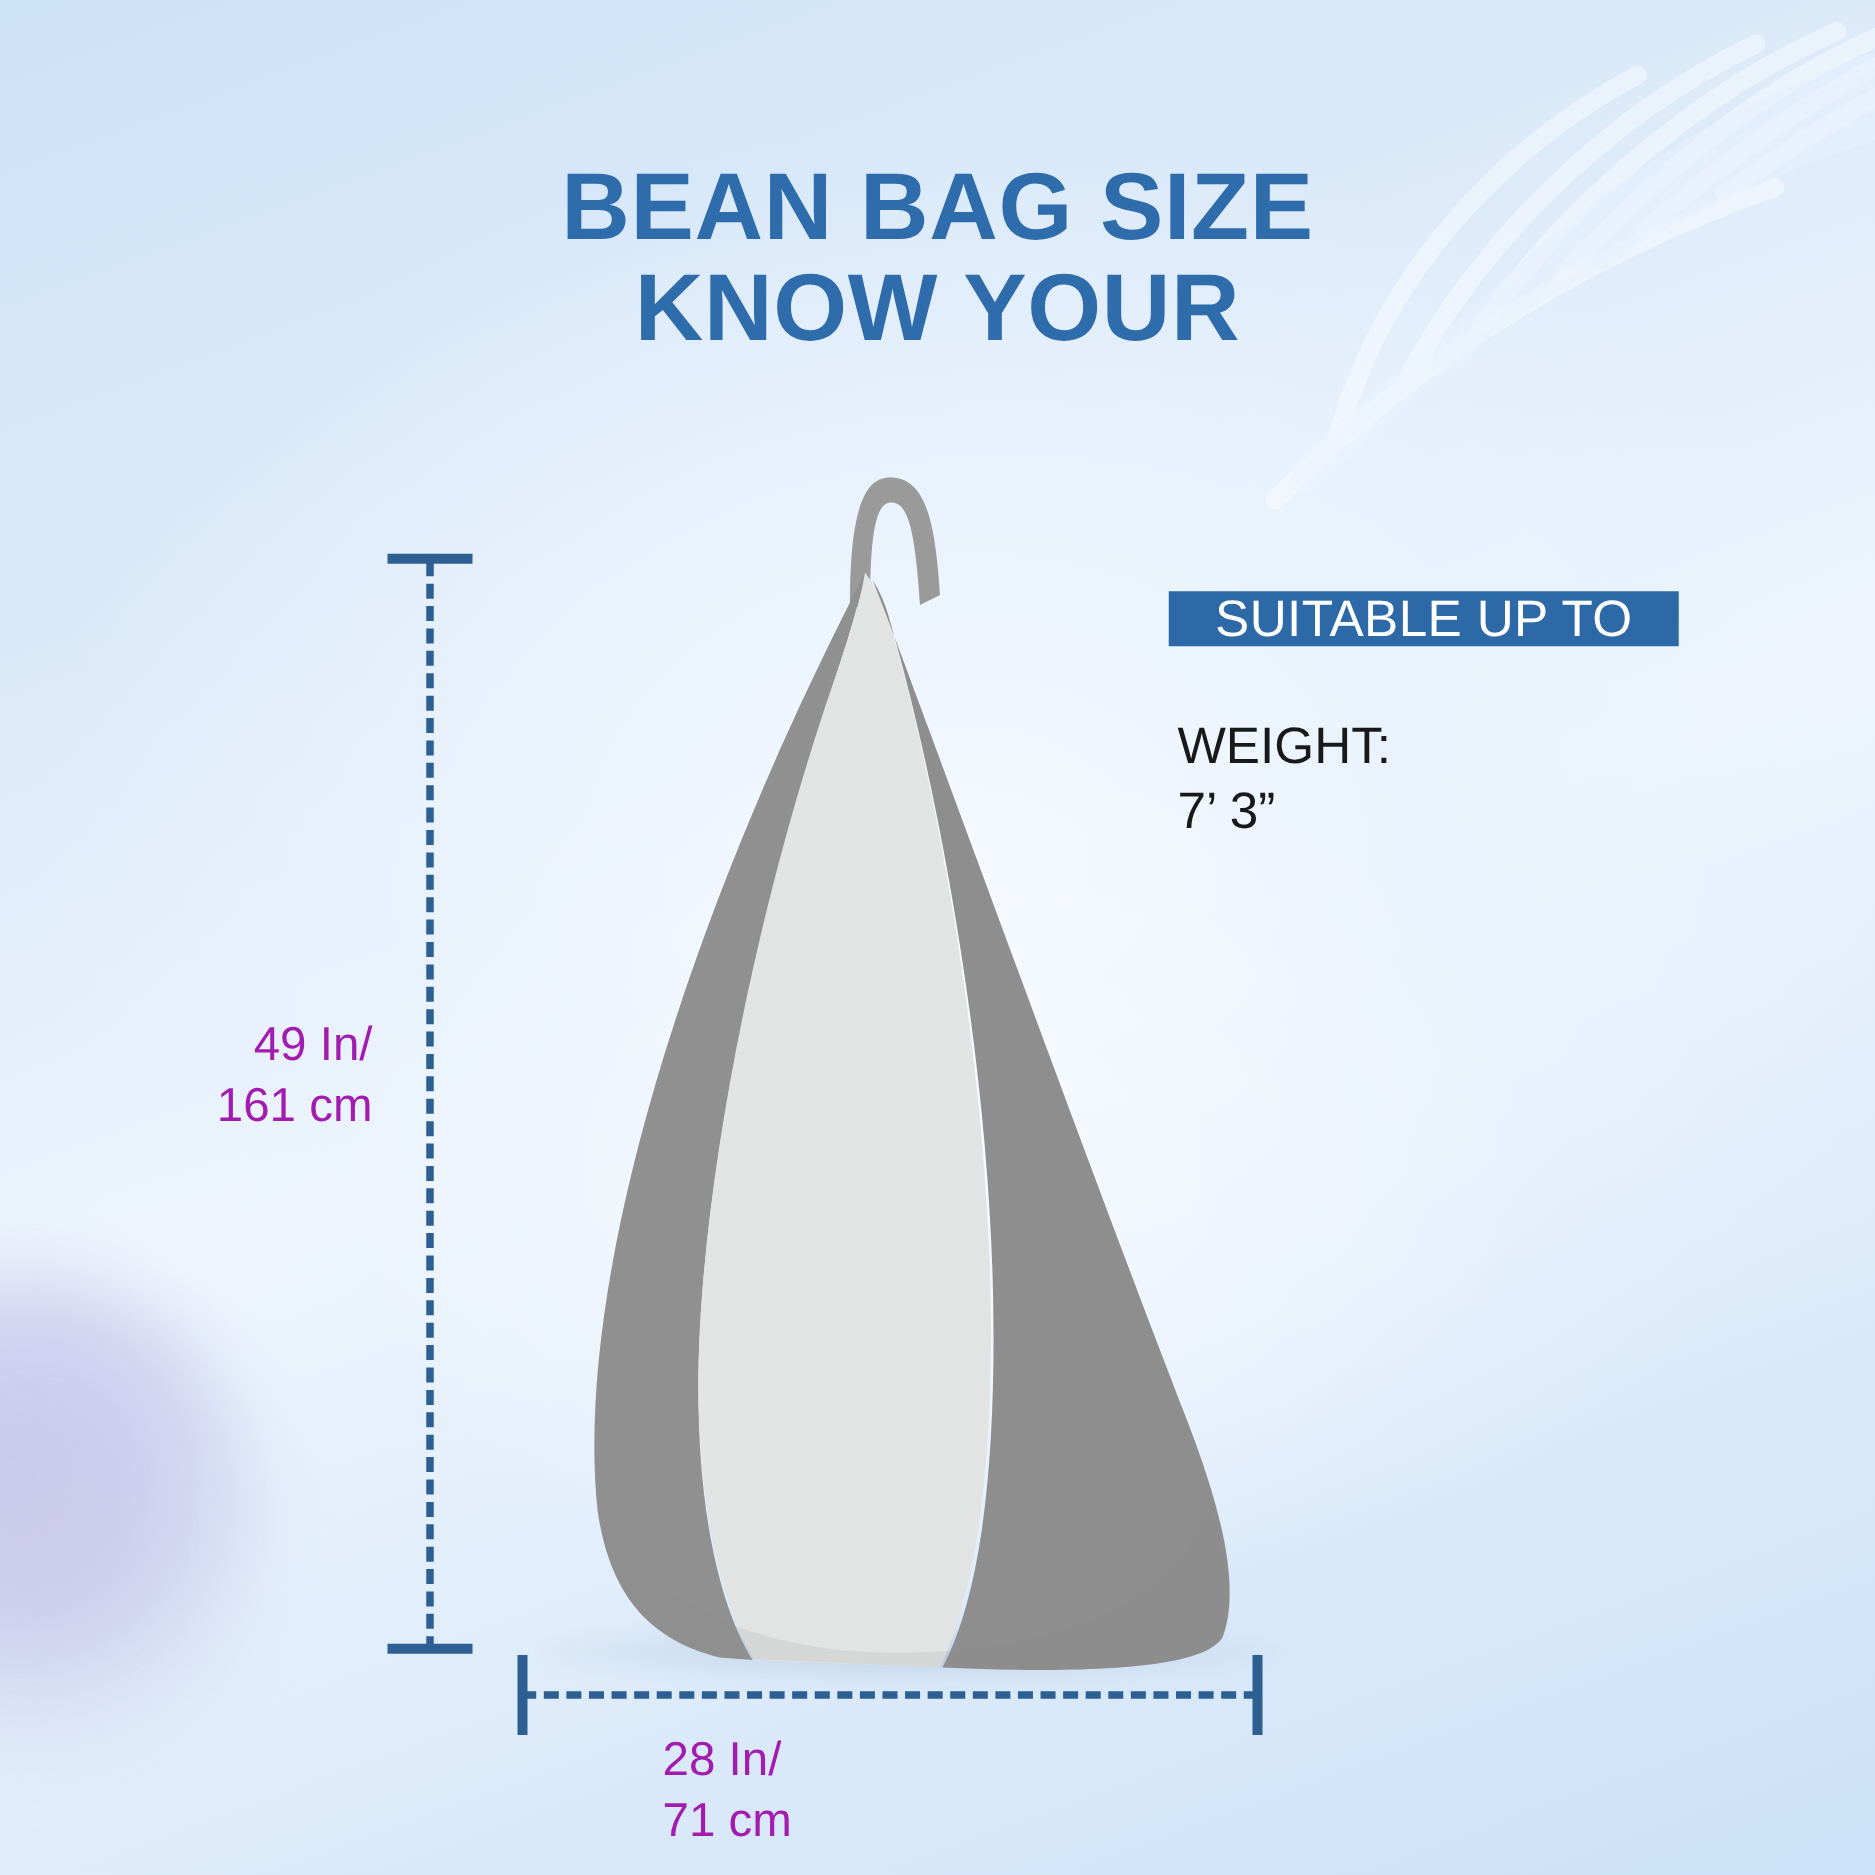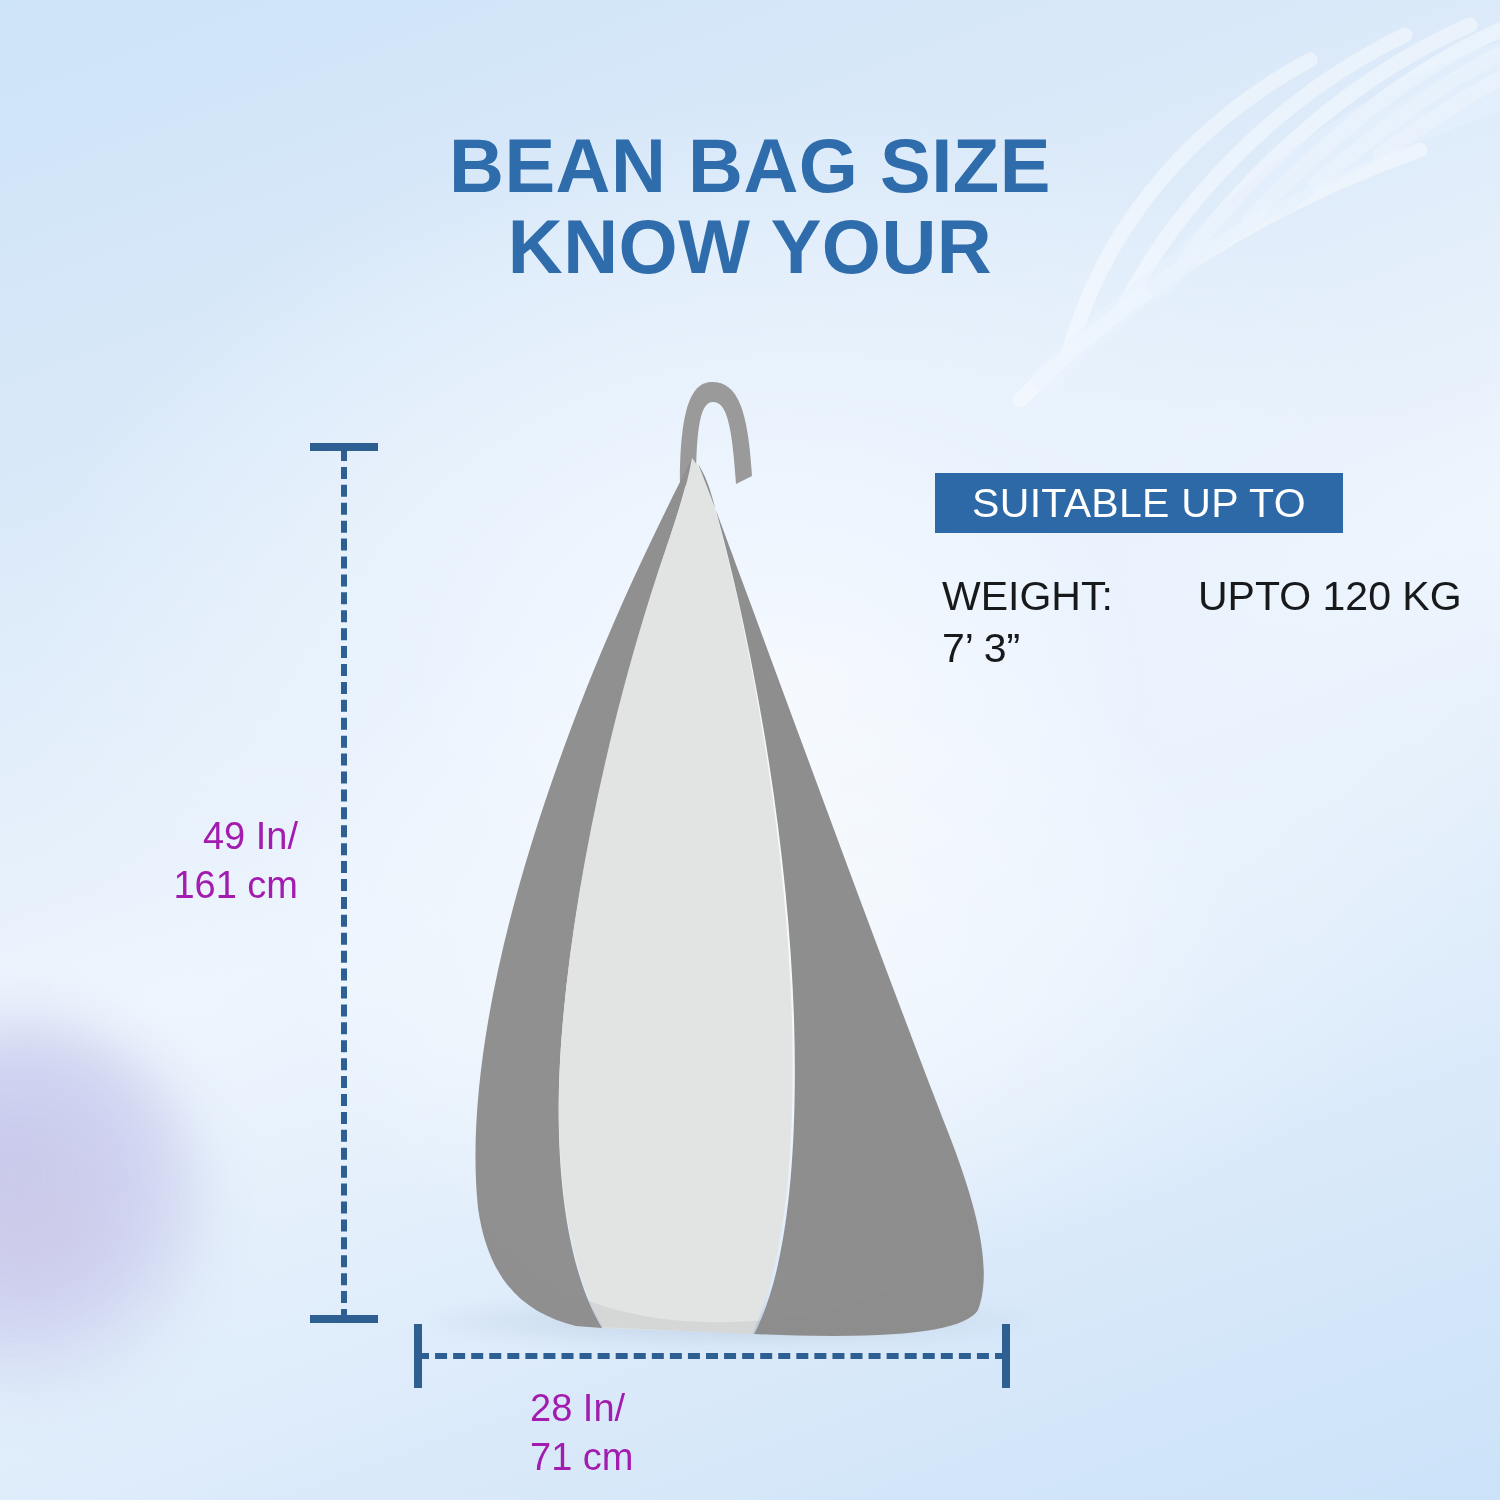--- a/index.html
+++ b/index.html
@@ -77,21 +77,21 @@
     color: #2f6cab;
     white-space: nowrap;
   }
 
   
   .badge {
     position: absolute;
     left: 935px;
     top: 473px;
     width: 408px;
-    height: 60px;
+    height: 44px;
     background: #2d69a7;
     display: flex;
     align-items: center;
     justify-content: center;
   }
   .badge-label {
     color: #ffffff;
     font-size: 41px;
     font-weight: normal;
     letter-spacing: 0.3px;
@@ -247,20 +247,19 @@
     <div>71 cm</div>
   </div>
 
   <div class="badge">
     <span class="badge-label">SUITABLE UP TO</span>
   </div>
 
   <div class="specs">
     <div class="spec-row">
       <span class="spec-key">WEIGHT:</span>
-      <span class="spec-val">UPTO 120 KG</span>
     </div>
     <div class="spec-row">
       <span class="spec-val">7’ 3”</span>
     </div>
   </div>
 
 </div>
 
 </body></html>

